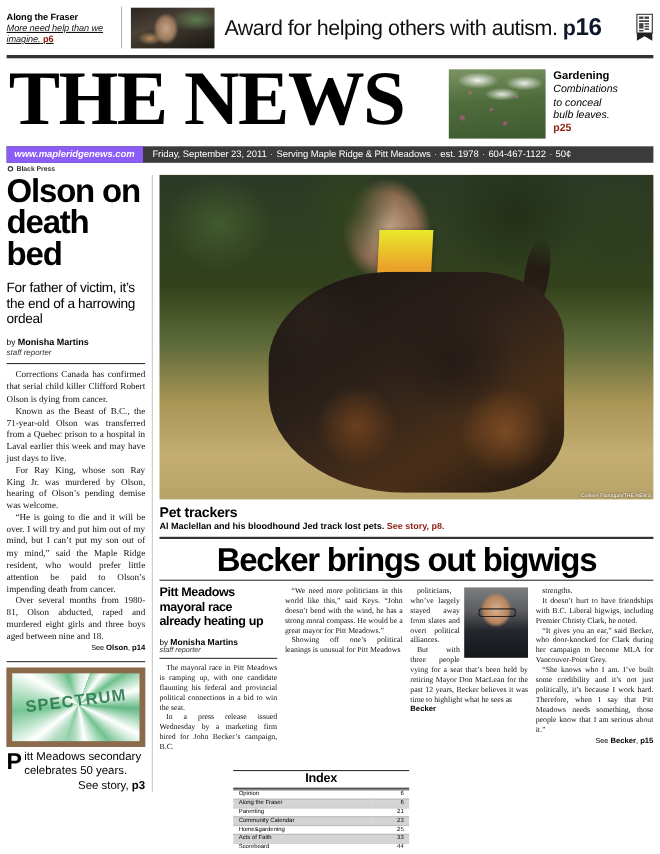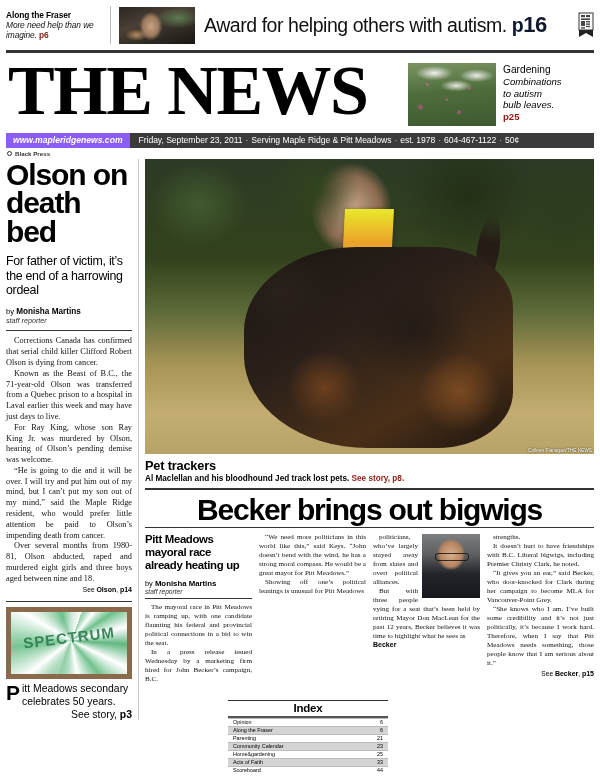--- a/index.html
+++ b/index.html
@@ -21,21 +21,21 @@
     align-items: center;
     height: 48px;
     padding-top: 2px;
     gap: 0;
   }
   .teaser-left { width: 104px; padding-right: 6px; line-height: 1.22; }
   .teaser-left .tl-title {
     font-weight: bold; font-size: 8.4px; letter-spacing: -0.1px;
   }
   .teaser-left .tl-sub {
-    font-style: italic; font-size: 8.4px; color: #111; letter-spacing: -0.1px;
+    font-style: italic; font-size: 8.4px; color: #111; letter-spacing: -0.1px; text-decoration: underline;
   }
   .teaser-left .tl-page { font-weight: bold; font-style: normal; color: #8c1c13; }
 
   .teaser-divider { width: 1px; height: 38px; background: #b9b9b9; margin-right: 8px; }
 
   .teaser-photo {
     width: 76px; height: 37px; flex: none; margin-right: 9px;
     background:
       radial-gradient(ellipse 16px 20px at 42% 52%, #c7a286 0%, #9c7a5e 48%, rgba(60,42,30,0) 72%),
       radial-gradient(ellipse 30px 14px at 78% 30%, #5d7a50 0%, rgba(40,55,34,0) 75%),
@@ -86,21 +86,21 @@
       radial-gradient(circle 3px at 44% 58%, #c7588f 0%, rgba(199,88,143,0) 70%),
       radial-gradient(circle 3px at 70% 40%, #cf6097 0%, rgba(207,96,151,0) 70%),
       radial-gradient(circle 4px at 58% 78%, #c05789 0%, rgba(192,87,137,0) 70%),
       radial-gradient(circle 5px at 14% 70%, #bf5384 0%, rgba(191,83,132,0) 70%),
       radial-gradient(ellipse 26px 10px at 30% 16%, #f0f2ee 0%, rgba(240,242,238,0) 72%),
       radial-gradient(ellipse 24px 9px at 78% 20%, #e9ece6 0%, rgba(233,236,230,0) 72%),
       radial-gradient(ellipse 22px 8px at 55% 36%, #e4e8df 0%, rgba(228,232,223,0) 72%),
       linear-gradient(175deg, #7c9464 0%, #4f6d3c 45%, #3d5a30 100%);
   }
   .garden-text { font-size: 9.6px; line-height: 1.22; padding-top: 1px; }
-  .garden-text .g-title { font-weight: normal; font-size: 10.2px; }
+  .garden-text .g-title { font-weight: bold; font-size: 10.2px; }
   .garden-text .g-line { font-style: italic; }
   .garden-text .g-page { font-weight: bold; color: #8c1c13; font-style: normal; }
 
   
   .folio-bar {
     height: 15px; background: #3b3b3b; color: #fff;
     display: flex; align-items: center; margin-top: 2px;
   }
   .folio-url {
     background: #8b5cf6; color: #fff; font-weight: bold; font-style: italic;
@@ -252,21 +252,21 @@
   }
   .becker-mug::after {
     content:""; position:absolute; left:22%; top:30%; width:56%; height:9%;
     border: 1.2px solid rgba(25,20,18,.85); border-radius: 3px;
   }
   .mug-label { font-size: 7px; font-weight: bold; clear: both; text-align: left; }
   .jump-becker { text-align: right; font-size: 6.6px; margin-top: 2px; }
   .jump-becker b { font-size: 7px; }
 
   
-  .index-wrap { position: absolute; left: 228px; bottom: 2px; width: 160px; }
+  .index-wrap { position: absolute; left: 212px; bottom: 2px; width: 160px; }
   .index-top-rule { height: 1.4px; background: #333; }
   .index-title {
     text-align: center; font-size: 11.5px; font-weight: bold;
     padding: 1px 0 2px 0; letter-spacing: -0.2px;
   }
   .index-table { width: 100%; border-collapse: collapse; font-size: 5.4px; }
   .index-table tr { height: 8px; }
   .index-table tr.alt { background: #d4d4d4; }
   .index-table td { padding: 0 5px; border-top: 0.6px solid #bdbdbd; }
   .index-table td.num { text-align: right; }
@@ -311,21 +311,21 @@
 
   <div class="rule-thick"></div>
 
   <div class="masthead">
     <div class="nameplate">THE NEWS</div>
     <div class="garden-box">
       <div class="garden-photo"></div>
       <div class="garden-text">
         <div class="g-title">Gardening</div>
         <div class="g-line">Combinations</div>
-        <div class="g-line">to autism</div>
+        <div class="g-line">to conceal</div>
         <div class="g-line">bulb leaves.</div>
         <div class="g-page">p25</div>
       </div>
     </div>
   </div>
 
   <div class="folio-bar">
     <div class="folio-url">www.mapleridgenews.com</div>
     <div class="folio-info">
       <span>Friday, September 23, 2011</span><span class="sep">·</span><span>Serving Maple Ridge &amp; Pitt Meadows</span><span class="sep">·</span><span>est. 1978</span><span class="sep">·</span><span>604-467-1122</span><span class="sep">·</span><span>50¢</span>

